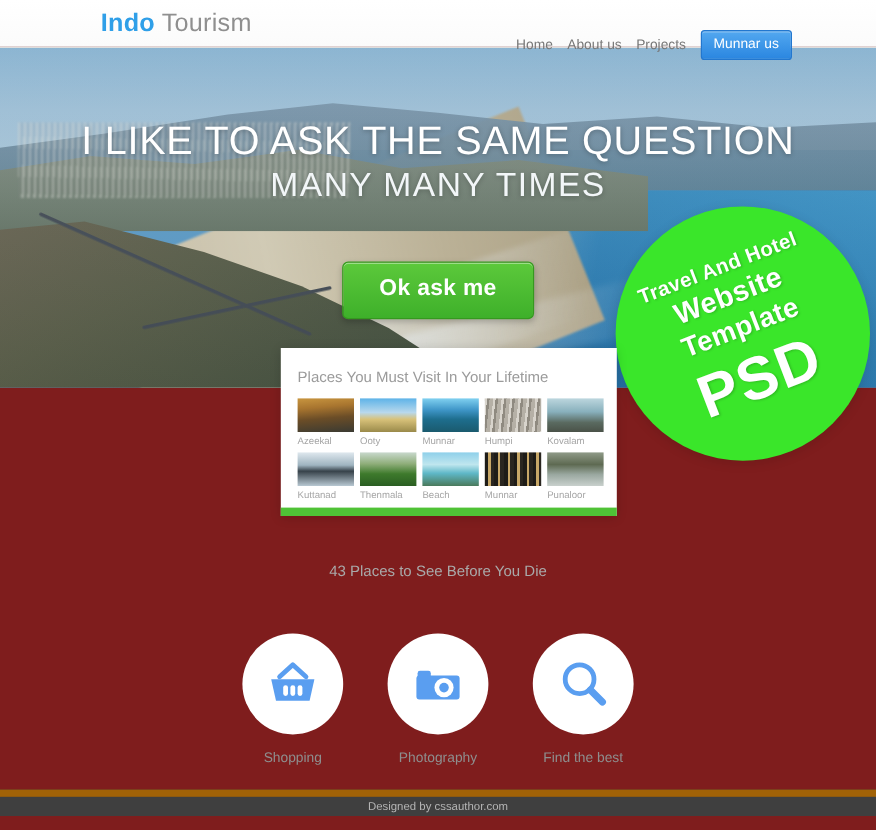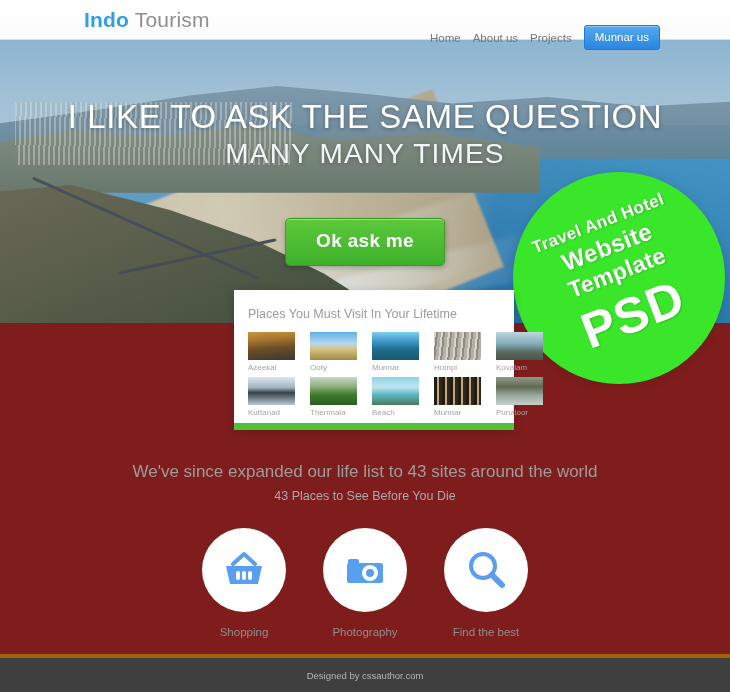--- a/index.html
+++ b/index.html
@@ -140,21 +140,21 @@
   .card {
     position: absolute; left: 234px; top: 290px; width: 280px;
     background: #ffffff; z-index: 35;
     box-shadow: 0 2px 9px rgba(0,0,0,.18);
     padding: 12px 14px 0;
   }
   .card-title {
     text-align: left; color: #9b9b9b; font-size: 12.5px;
     font-weight: normal; padding: 5px 0 11px;
   }
-  .thumbs { display: flex; gap: 15px; margin-bottom: 5px; }
+  .thumbs { display: flex; gap: 5px; margin-bottom: 5px; }
   .thumb { width: 47px; }
   .thumb-img { width: 47px; height: 28px; display: block; }
   .thumb-label { font-size: 8px; color: #a5a5a5; margin-top: 3px; white-space: nowrap; }
   .card-bar { height: 7px; background: #4fc236; margin: 6px -14px 0; }
 
   .t-azeekal  { background: linear-gradient(175deg,#c8953f 0%, #a8752f 28%, #6b4d27 58%, #3a3a32 100%); }
   .t-ooty     { background: linear-gradient(180deg,#5eb3e8 0%, #b8d8ec 42%, #d8c27a 62%, #9a8a4a 100%); }
   .t-munnar   { background: linear-gradient(180deg,#7fd0f0 0%, #3f96c8 34%, #1e6e8e 62%, #1a5a6e 100%); }
   .t-humpi    { background: repeating-linear-gradient(96deg,#d8d4cc 0 2px,#8f8a80 2px 4px,#b5b0a6 4px 7px); }
   .t-kovalam  { background: linear-gradient(180deg,#bcd6de 0%, #88b0bc 40%, #5a6a60 72%, #4a5248 100%); }
@@ -176,22 +176,22 @@
   }
   .feat { width: 85px; text-align: center; }
   .feat-circle {
     width: 84px; height: 84px; border-radius: 50%; background: #ffffff;
     display: flex; align-items: center; justify-content: center; margin: 0 auto;
   }
   .feat-label { margin-top: 14px; font-size: 11.5px; color: #8e8e8e; white-space: nowrap; }
 
   
   .footer {
-    position: absolute; bottom: 0; left: 0; width: 730px; height: 38px;
-    background: #3f3f3f; border-top: 4px solid #a16207;
+    position: absolute; bottom: 12px; left: 0; width: 730px; height: 22px;
+    background: #3f3f3f; border-top: 6px solid #a16207;
     display: flex; align-items: center; justify-content: center;
   }
   .footer span { color: #b5b5b5; font-size: 9.5px; }
 </style>
 </head>
 <body>
 
 <div class="page">
 
   <div class="header">
@@ -282,21 +282,20 @@
       <div class="thumb">
         <div class="thumb-img t-punaloor"></div>
         <div class="thumb-label">Punaloor</div>
       </div>
     </div>
 
     <div class="card-bar"></div>
   </div>
 
   <div class="mid">
-    <div class="mid-h">We've since expanded our life list to 43 sites around the world</div>
     <div class="mid-s">43 Places to See Before You Die</div>
   </div>
 
   <div class="features">
 
 
     <div class="feat">
       <div class="feat-circle">
         <svg width="48" height="48" viewBox="0 0 48 48">
           <path d="M13 18 L24 8 L35 18" fill="none" stroke="#5a9ef0" stroke-width="4" stroke-linecap="round" stroke-linejoin="round"></path>

